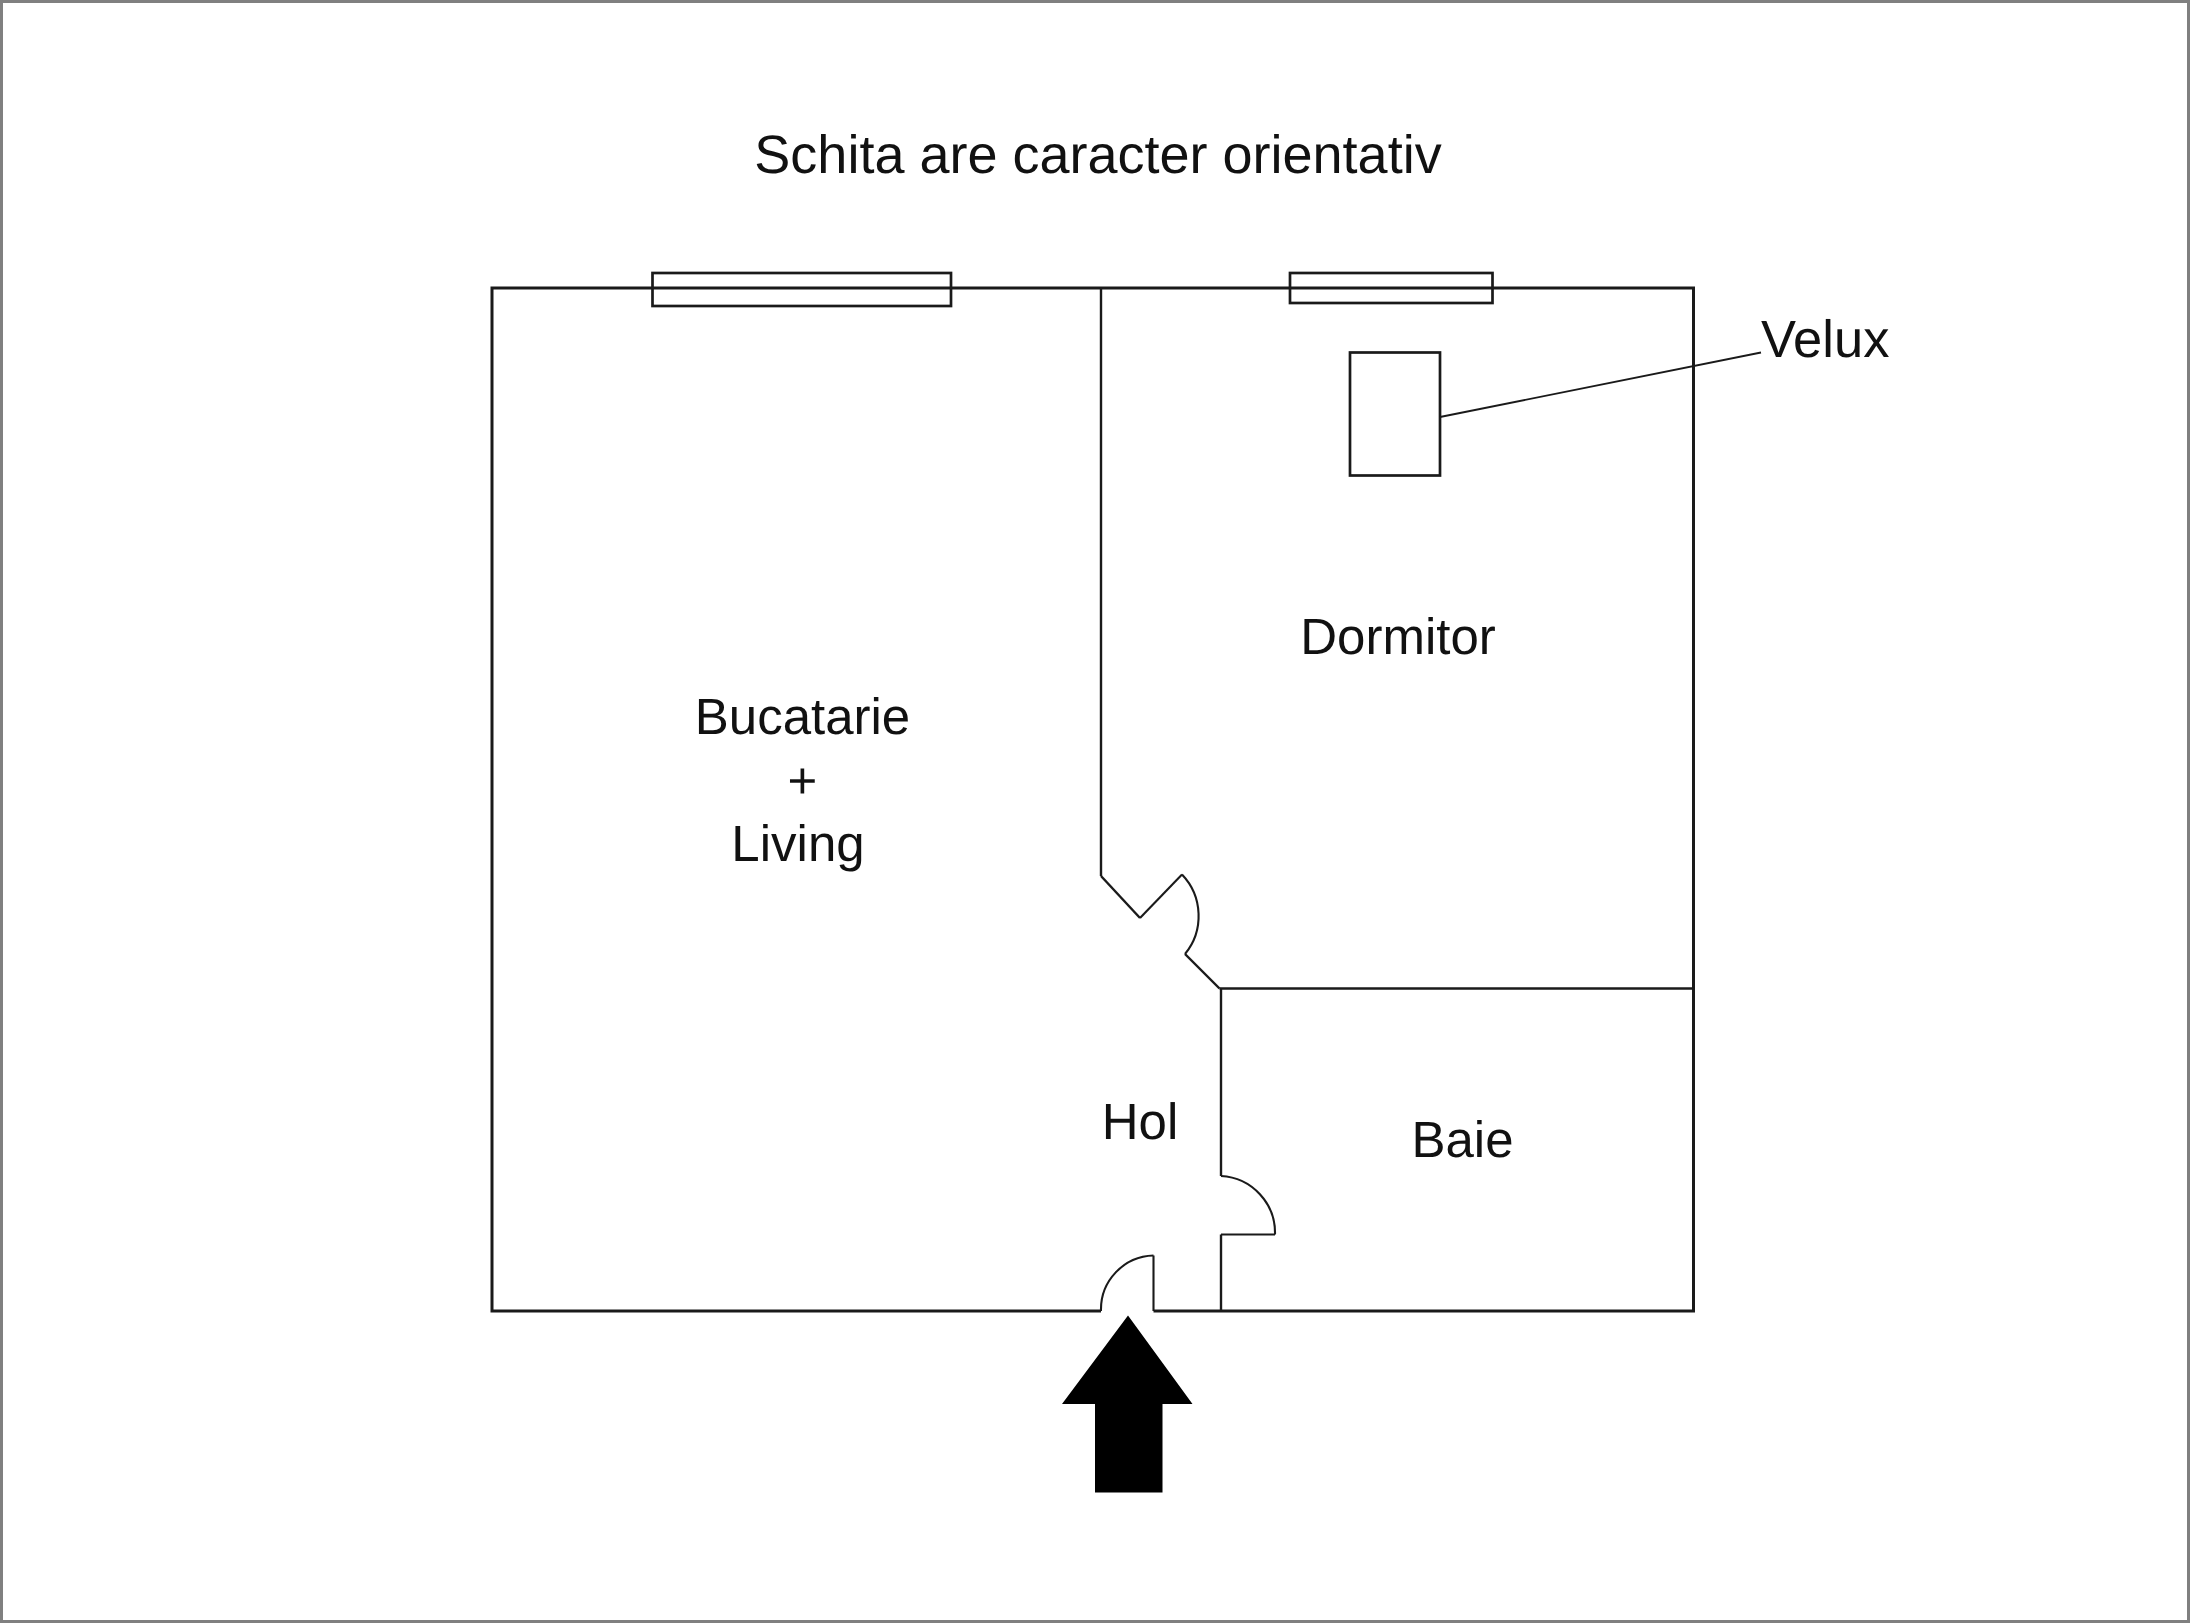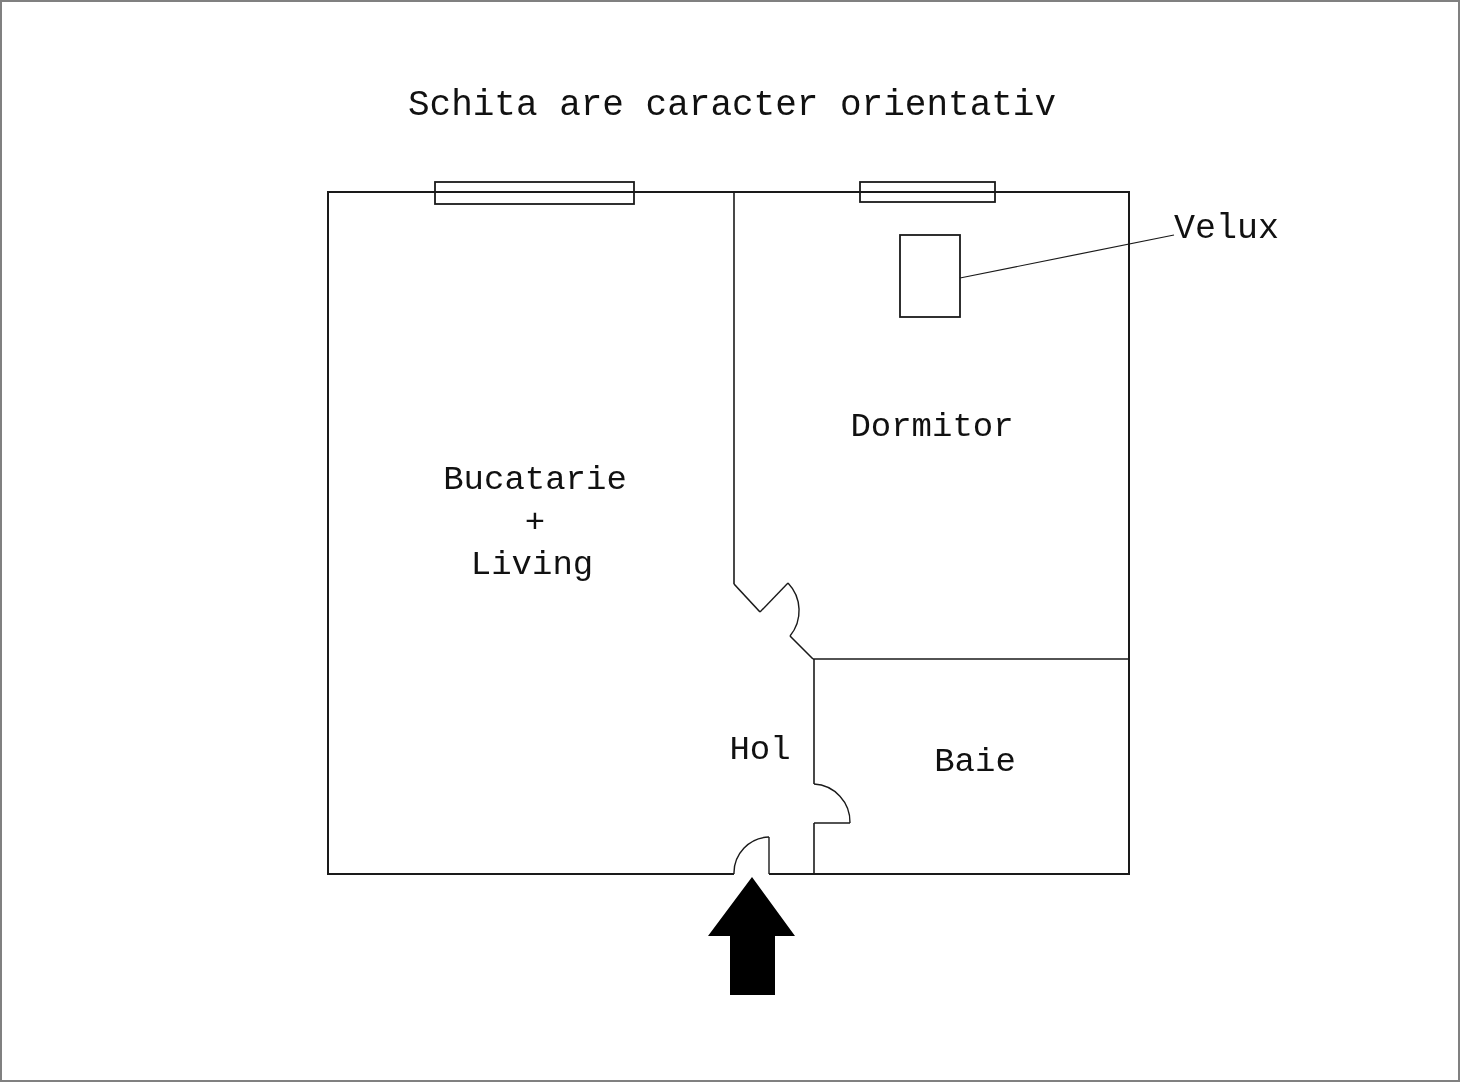--- a/index.html
+++ b/index.html
@@ -8,21 +8,21 @@
     --canvas-border:#808080;
     --entrance-arrow:#000000;
   }
   *{margin:0;padding:0;box-sizing:border-box;}
   html,body{background:#fff;}
   .canvas{
     position:relative;
     width:1460px;height:1082px;
     background:var(--background);
     border:2px solid var(--canvas-border);
-    font-family:Liberation Mono, monospace;
+    font-family:Liberation Sans, sans-serif;
     overflow:hidden;
   }
   svg{display:block;}
   .wall{stroke:var(--wall-line);stroke-width:2;fill:none;stroke-linecap:butt;}
   .wall-thin{stroke:var(--wall-line);stroke-width:1.6;fill:none;}
   .window{stroke:var(--wall-line);stroke-width:1.8;fill:none;}
   .door{stroke:var(--wall-line);stroke-width:1.4;fill:none;}
   .leader{stroke:var(--wall-line);stroke-width:1.2;fill:none;}
   .arrow{fill:var(--entrance-arrow);stroke:none;}
   text{fill:#111;}

